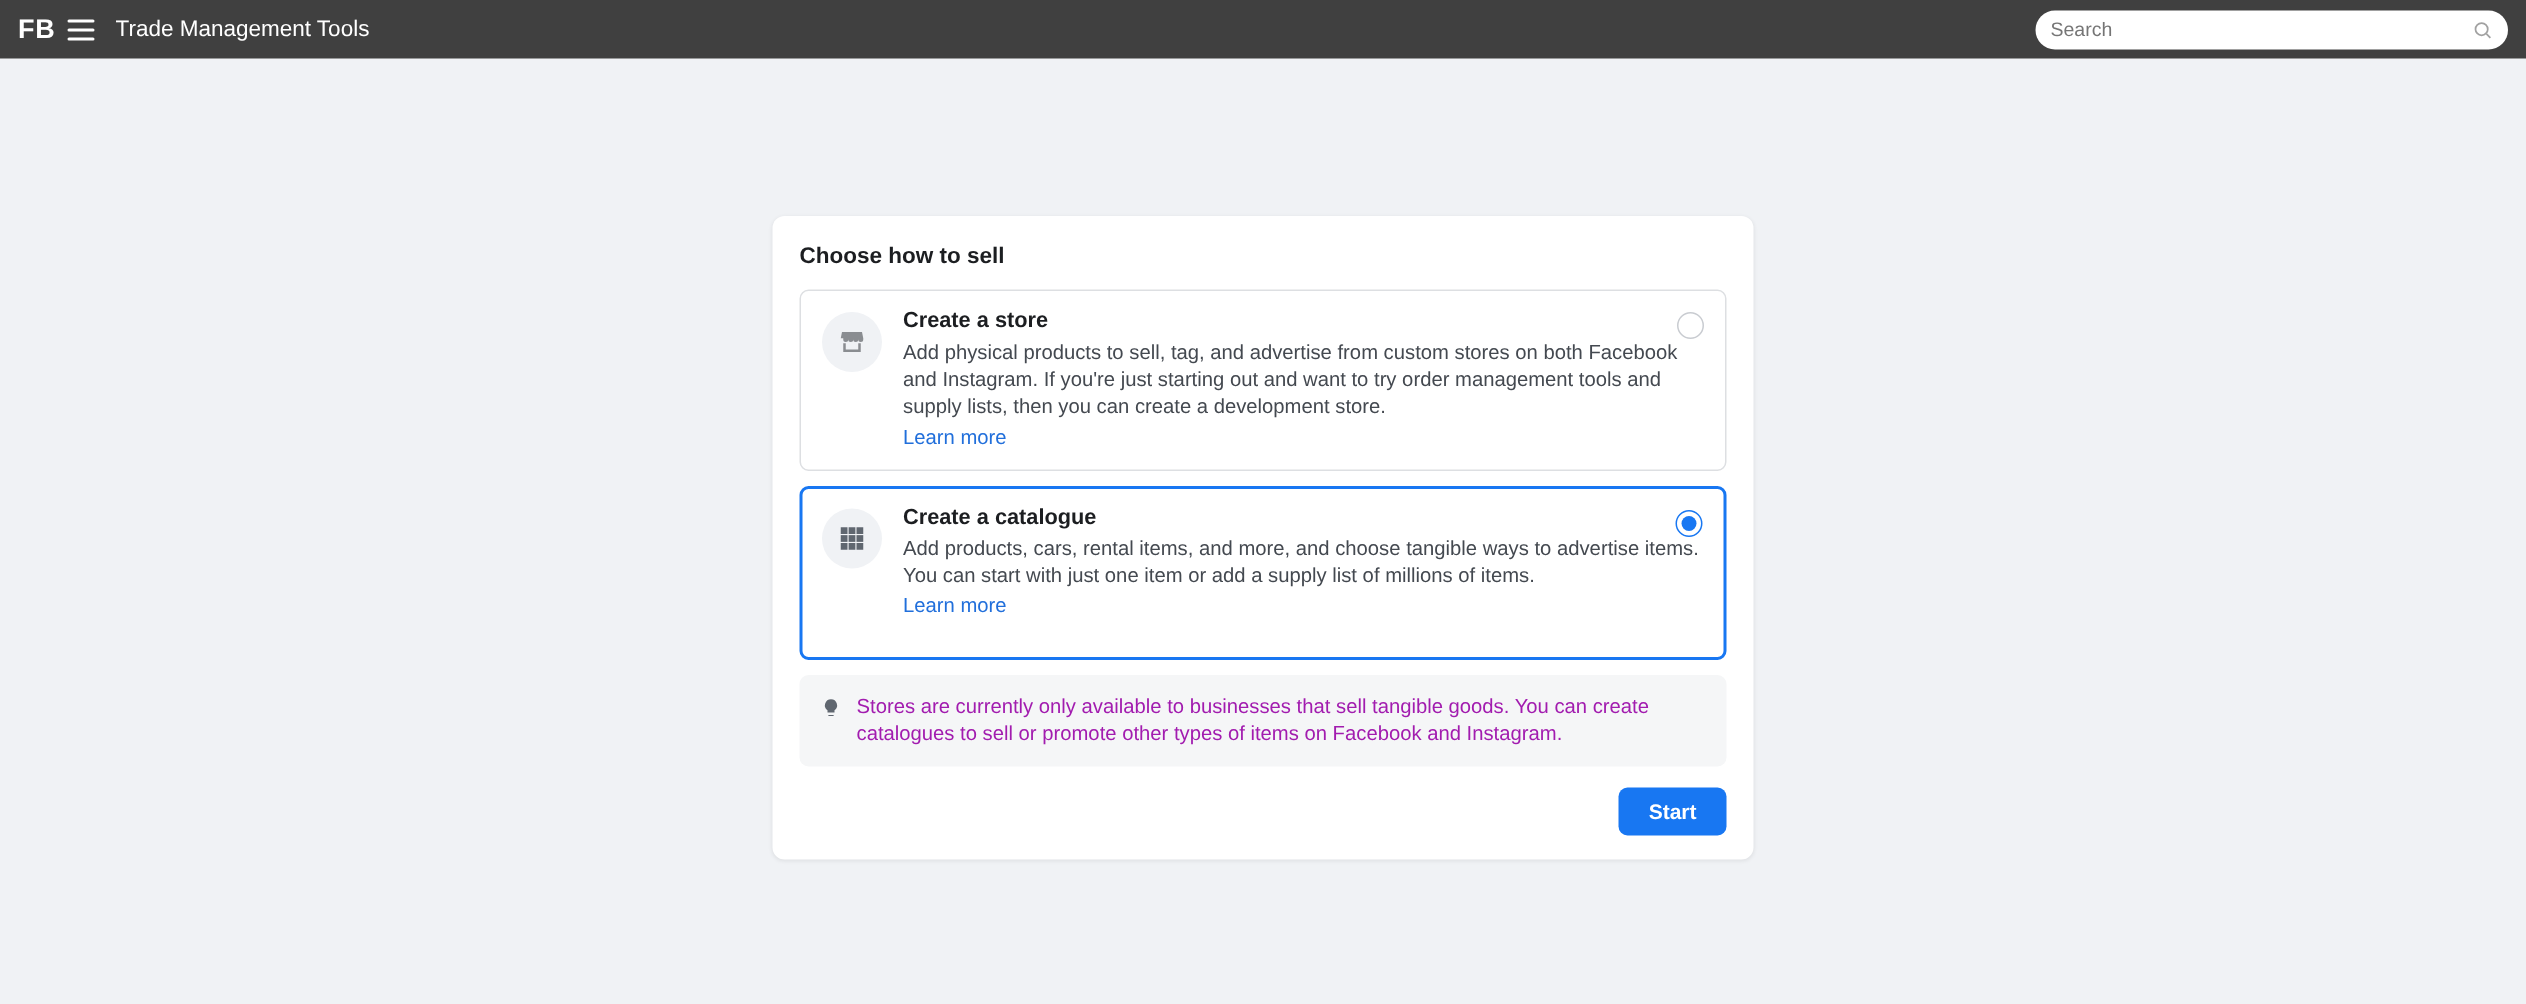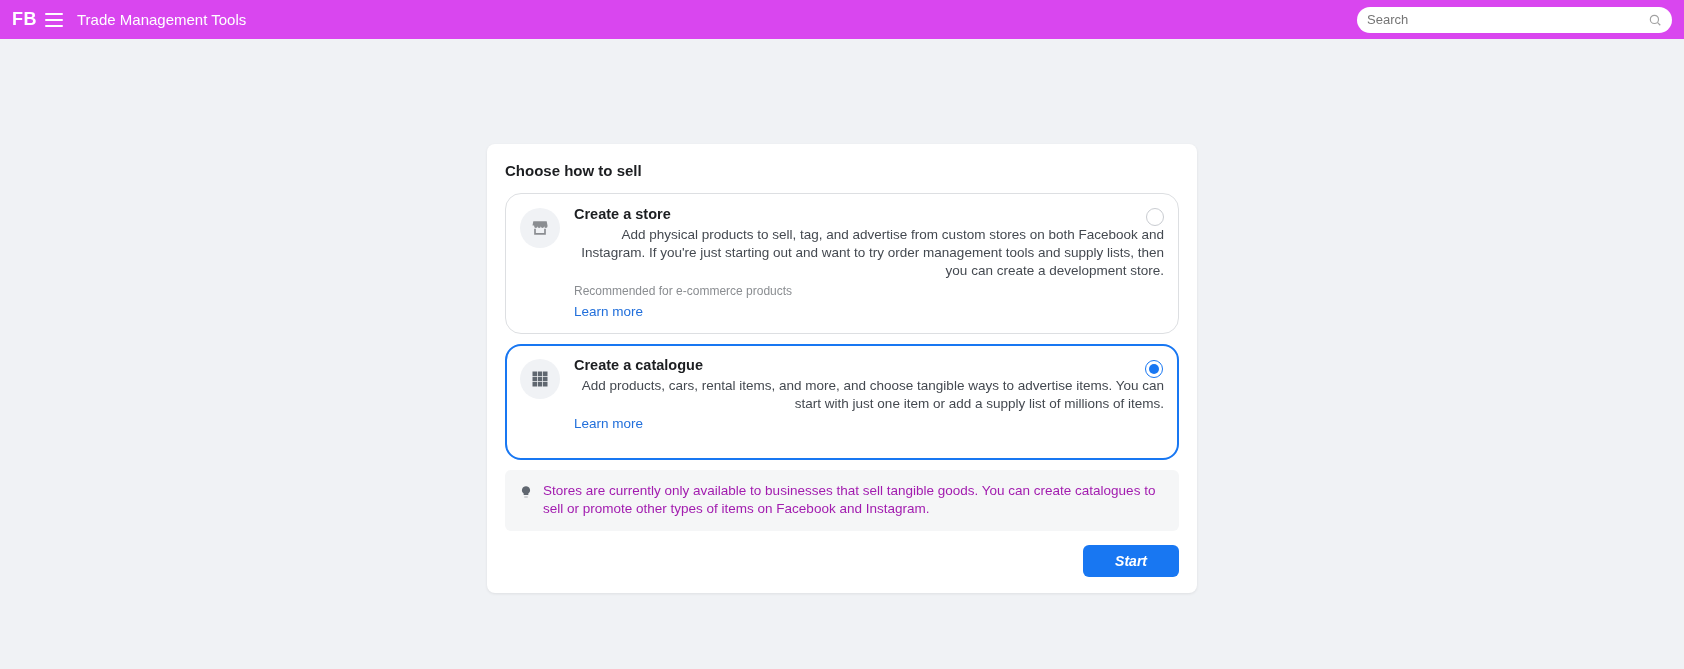--- a/index.html
+++ b/index.html
@@ -4,21 +4,21 @@
 <style>
   * { box-sizing: border-box; margin: 0; padding: 0; }
   body {
     font-family: -apple-system, BlinkMacSystemFont, "Segoe UI", Helvetica, Arial, sans-serif;
     background: #f0f2f5;
     width: 1684px;
     height: 669px;
     overflow: hidden;
   }
   .topbar {
-    background: #d946ef;
+    background: #404040;
     height: 39px;
     display: flex;
     align-items: center;
     padding: 0 12px;
     color: #fff;
   }
   .logo {
     font-weight: 700;
     font-size: 18px;
     letter-spacing: 0.5px;
@@ -60,37 +60,37 @@
     font-size: 13px;
     color: #555;
     background: transparent;
   }
   .search-icon {
     width: 14px; height: 14px;
     opacity: 0.55;
   }
 
   .panel {
-    width: 710px;
+    width: 654px;
     margin: 105px auto 0 auto;
     background: #fff;
     border-radius: 8px;
     box-shadow: 0 1px 3px rgba(0,0,0,0.08);
     padding: 18px 18px 16px 18px;
   }
   .panel-title {
     font-size: 15px;
     font-weight: 700;
     color: #1c1e21;
     margin-bottom: 14px;
   }
 
   .option-card {
     border: 1px solid #dddfe2;
-    border-radius: 16px;
+    border-radius: 6px;
     padding: 12px 14px 14px 14px;
     display: flex;
     gap: 14px;
     position: relative;
     margin-bottom: 10px;
     cursor: pointer;
   }
   .option-card.selected {
     border: 2px solid #1877f2;
     padding: 11px 13px 27px 13px;
@@ -110,21 +110,20 @@
     font-size: 14.5px;
     font-weight: 700;
     color: #1c1e21;
     margin-bottom: 4px;
   }
   .option-desc {
     font-size: 13.5px;
     color: #444950;
     line-height: 1.35;
     margin-bottom: 3px;
-    text-align: right;
   }
   .option-hint {
     font-size: 12px;
     color: #8a8d91;
     margin-bottom: 6px;
   }
   .option-link {
     font-size: 13.5px;
     color: #216fdb;
     cursor: pointer;
@@ -167,23 +166,22 @@
     display: flex;
     justify-content: flex-end;
   }
   .btn-primary {
     background: #1877f2;
     color: #fff;
     border: none;
     border-radius: 6px;
     font-size: 14px;
     font-weight: 600;
-    padding: 8px 32px;
-    cursor: pointer;
-    font-style: italic;
+    padding: 8px 20px;
+    cursor: pointer;
   }
 
   svg { display: block; }
 </style>
 </head>
 <body>
 
 <div class="topbar">
   <div class="logo">FB</div>
   <div class="hamburger">
@@ -208,21 +206,20 @@
   <div class="option-card">
     <div class="option-icon">
       <svg width="20" height="20" viewBox="0 0 24 24" fill="#8a8d91">
         <path d="M3 9l1-5h16l1 5v1a2 2 0 0 1-2 2 2 2 0 0 1-2-2 2 2 0 0 1-2 2 2 2 0 0 1-2-2 2 2 0 0 1-2 2 2 2 0 0 1-2-2 2 2 0 0 1-2 2 2 2 0 0 1-2-2V9z"></path>
         <path d="M5 13v7h14v-7h-2v5H7v-5H5z"></path>
       </svg>
     </div>
     <div class="option-body">
       <div class="option-title">Create a store</div>
       <div class="option-desc">Add physical products to sell, tag, and advertise from custom stores on both Facebook and Instagram. If you're just starting out and want to try order management tools and supply lists, then you can create a development store.</div>
-      <div class="option-hint">Recommended for e-commerce products</div>
       <div class="option-link">Learn more</div>
     </div>
     <div class="radio"></div>
   </div>
 
   <div class="option-card selected">
     <div class="option-icon">
       <svg width="18" height="18" viewBox="0 0 24 24" fill="#606770">
         <rect x="2" y="2" width="6" height="6"></rect>
           <rect x="9" y="2" width="6" height="6"></rect>

